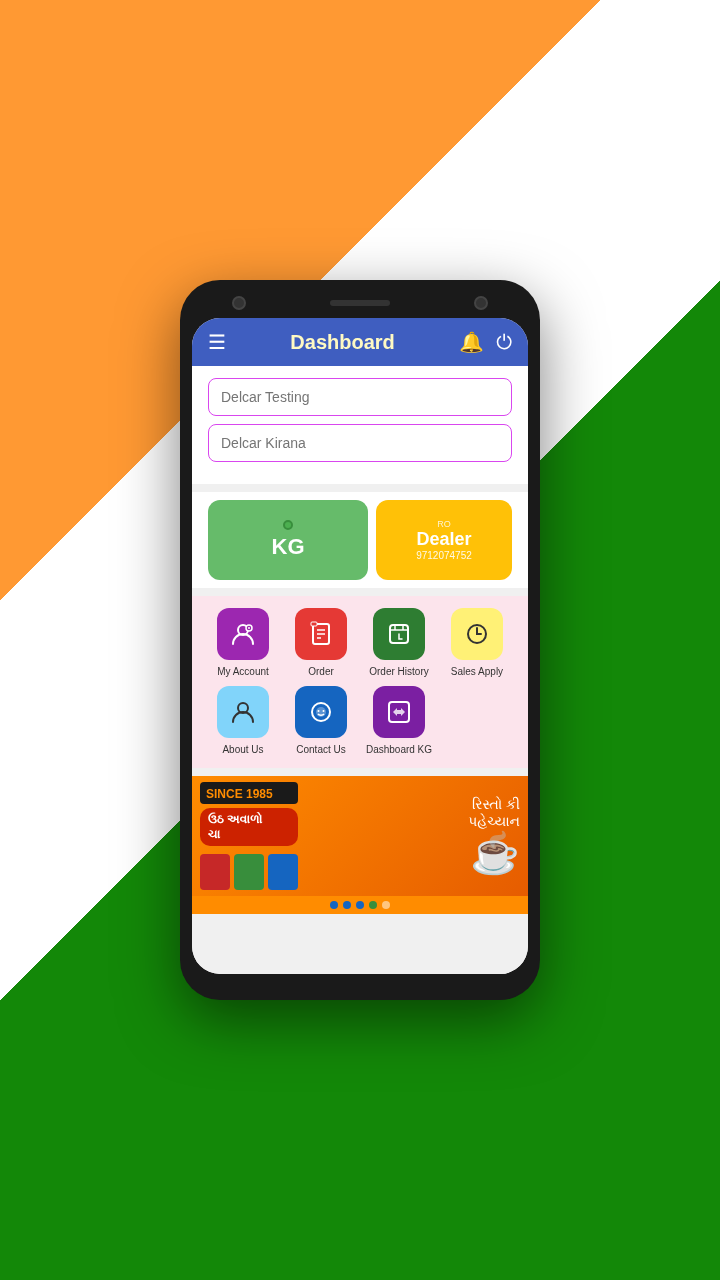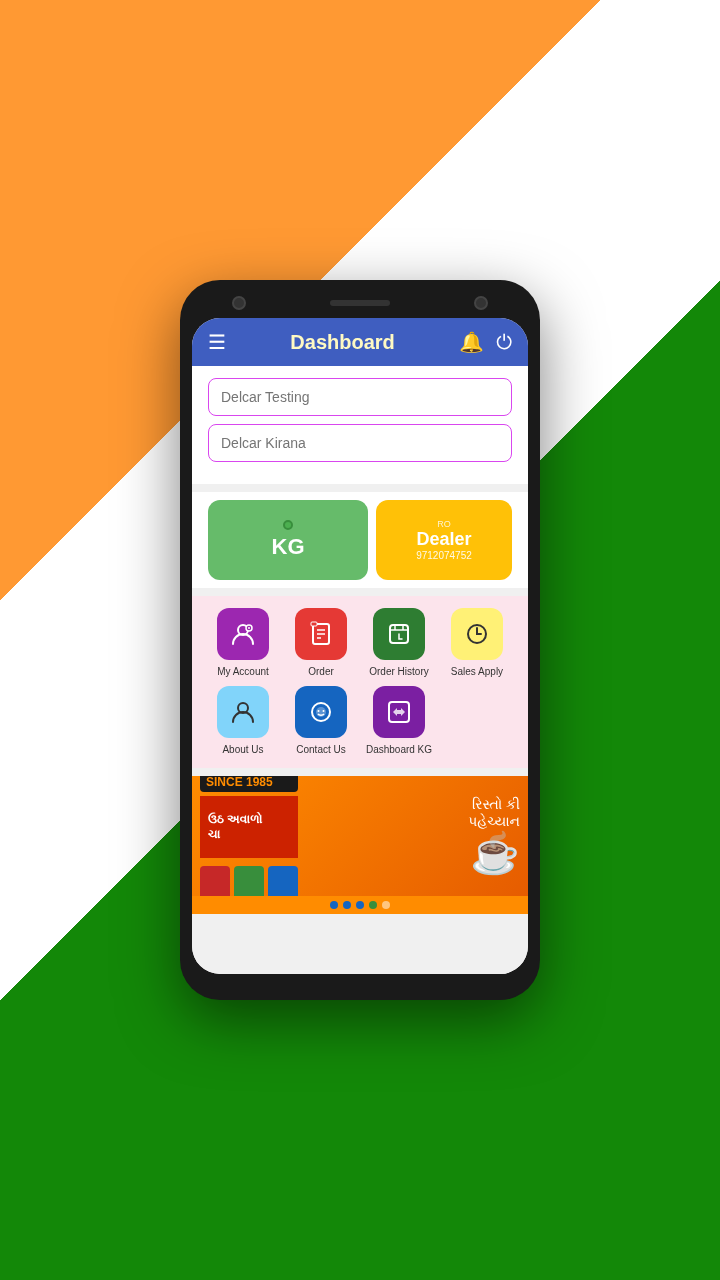--- a/index.html
+++ b/index.html
@@ -218,22 +218,22 @@
     .banner-left {
       display: flex;
       flex-direction: column;
       gap: 4px;
     }
     .banner-logo {
       background: #cc2200;
       color: white;
       font-size: 12px;
       font-weight: bold;
-      border-radius: 0;
-      padding: 16px 8px;
+      border-radius: 10px;
+      padding: 4px 8px;
       font-family: serif;
     }
     .banner-right {
       width: 80px;
       height: 80px;
       display: flex;
       align-items: center;
       justify-content: center;
     }
     .banner-tagline {

